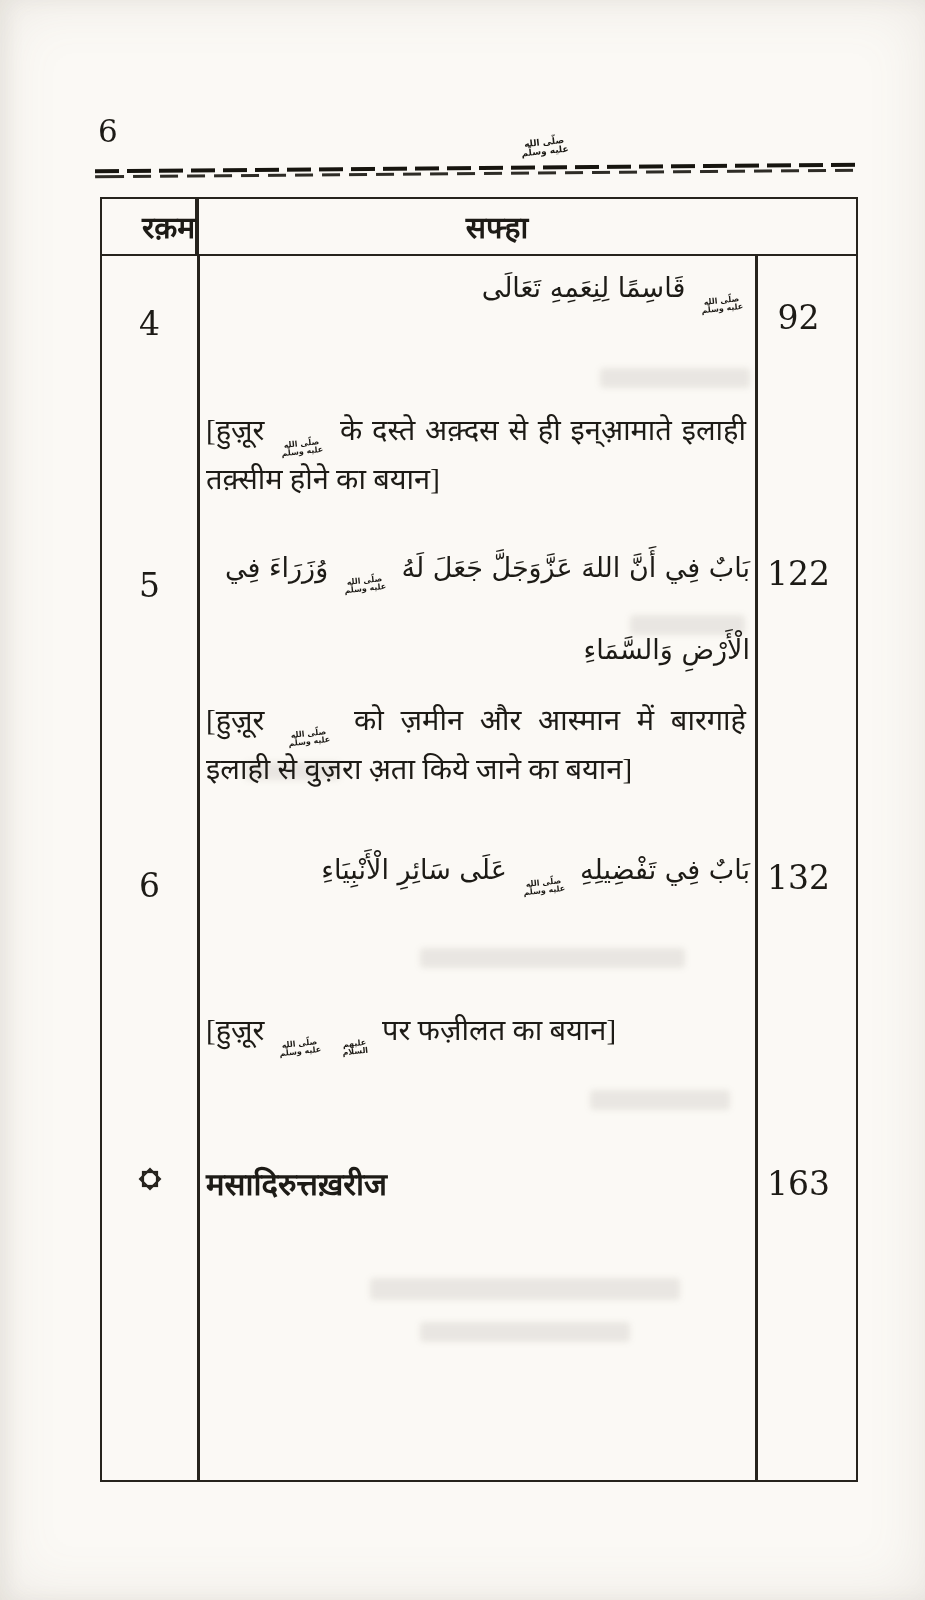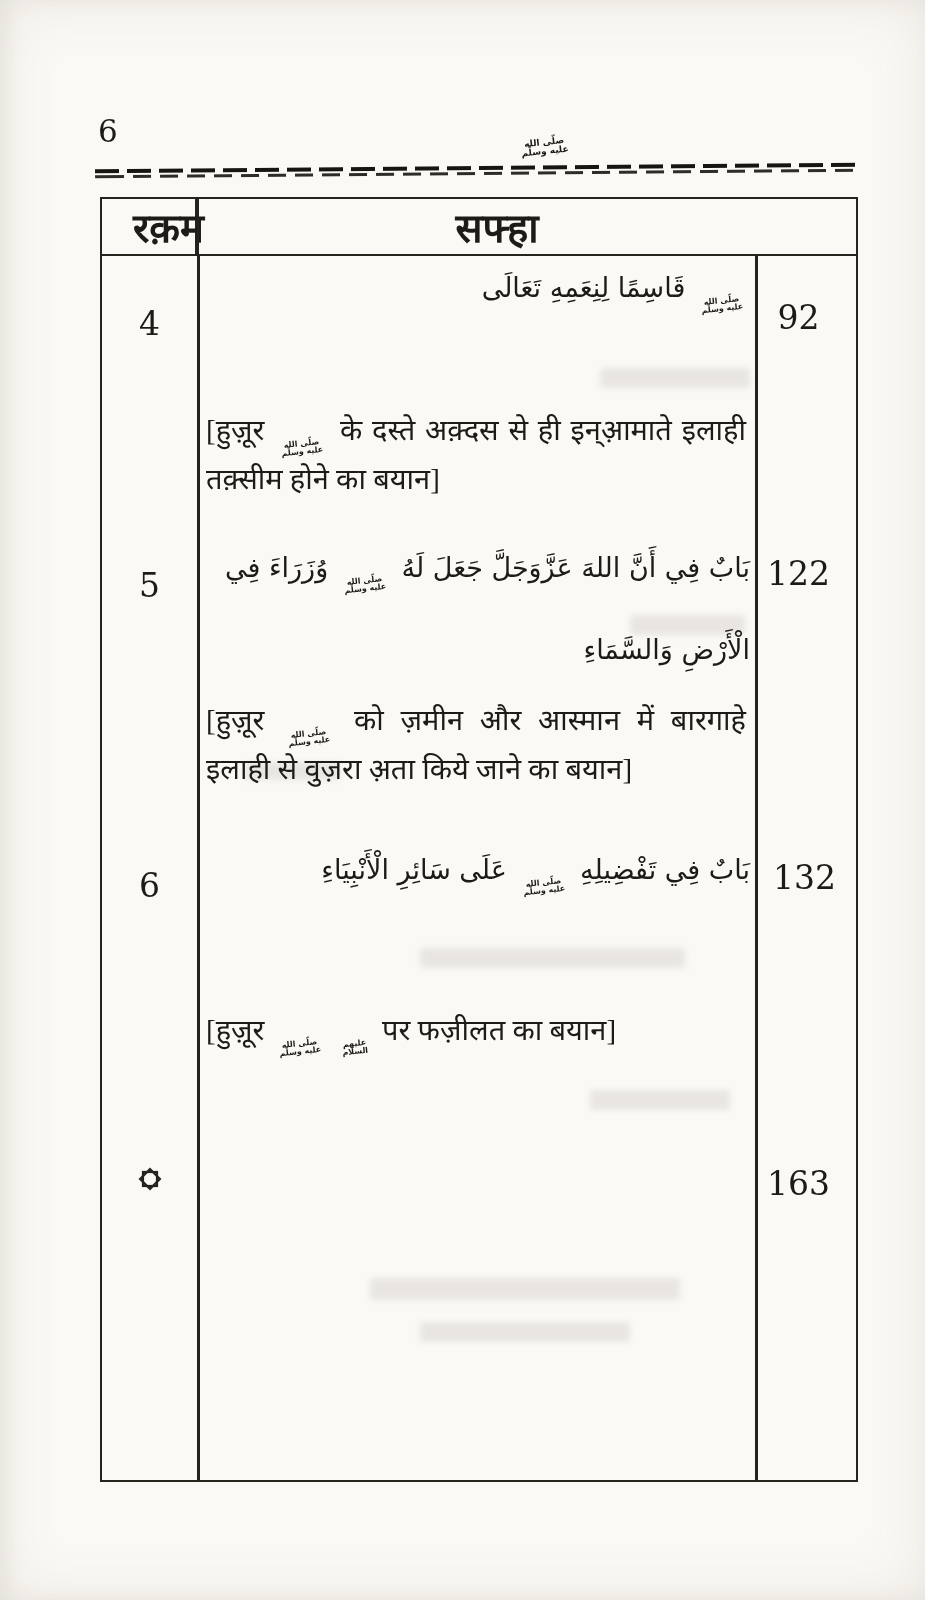--- a/index.html
+++ b/index.html
@@ -30,21 +30,21 @@
     position:absolute; left:100px; top:197px; width:758px; height:1285px;
     border:2.5px solid #26231d; box-sizing:border-box;
     display:flex; flex-direction:column;
   }
   .thead {
     display:grid; grid-template-columns:95px 1fr 101px;
     border-bottom:2.5px solid #26231d; height:57px; box-sizing:border-box;
   }
   .thead .hc {
     display:flex; align-items:center; justify-content:center;
-    font-weight:700; font-size:40px; font-family:"Liberation Serif", serif;padding-left:40px;
+    font-weight:700; font-size:30px; font-family:"Liberation Serif", serif;padding-left:40px;
   }
   .thead .hc1 { border-right:2.5px solid #26231d; }
   .thead .hc3 { border-left:2.5px solid #26231d; }
   .tbody { position:relative; flex:1; }
   .vline { position:absolute; top:0; bottom:0; width:2.5px; background:#26231d; }
   .vline.v1 { left:95px; }
   .vline.v2 { left:653px; }
   
   .fig {
     position:absolute; font-family:"DejaVu Serif", serif; font-variant-numeric:oldstyle-nums;
@@ -166,24 +166,25 @@
         <span class="hon small">
             <span>صلّى الله</span>
             <span>عليه وسلّم</span>
           </span>
         <span class="hon small">
             <span>عليهم</span>
             <span>السلام</span>
           </span>
         <span>पर फज़ीलत का बयान]</span>
       </div>
-      <div class="fig pgnum" style="top:602px;padding-left:6px;">132</div>
+      <div class="fig pgnum" style="top:602px;">132</div>
 
       <div class="marker" style="top:908px;">
         <svg width="30" height="30" viewBox="0 0 30 30">
           <rect x="8" y="8" width="14" height="14" fill="none" stroke="#26231d" stroke-width="2.2"></rect>
           <rect x="8" y="8" width="14" height="14" fill="none" stroke="#26231d" stroke-width="2.2" transform="rotate(45 15 15)"></rect>
         </svg>
       </div>
+      <div class="footer-label" style="top:906px;">मसादिरुत्तख़रीज</div>
       <div class="fig pgnum" style="top:908px;">163</div>
     </div>
   </div>
 </div>
 
 </body></html>

